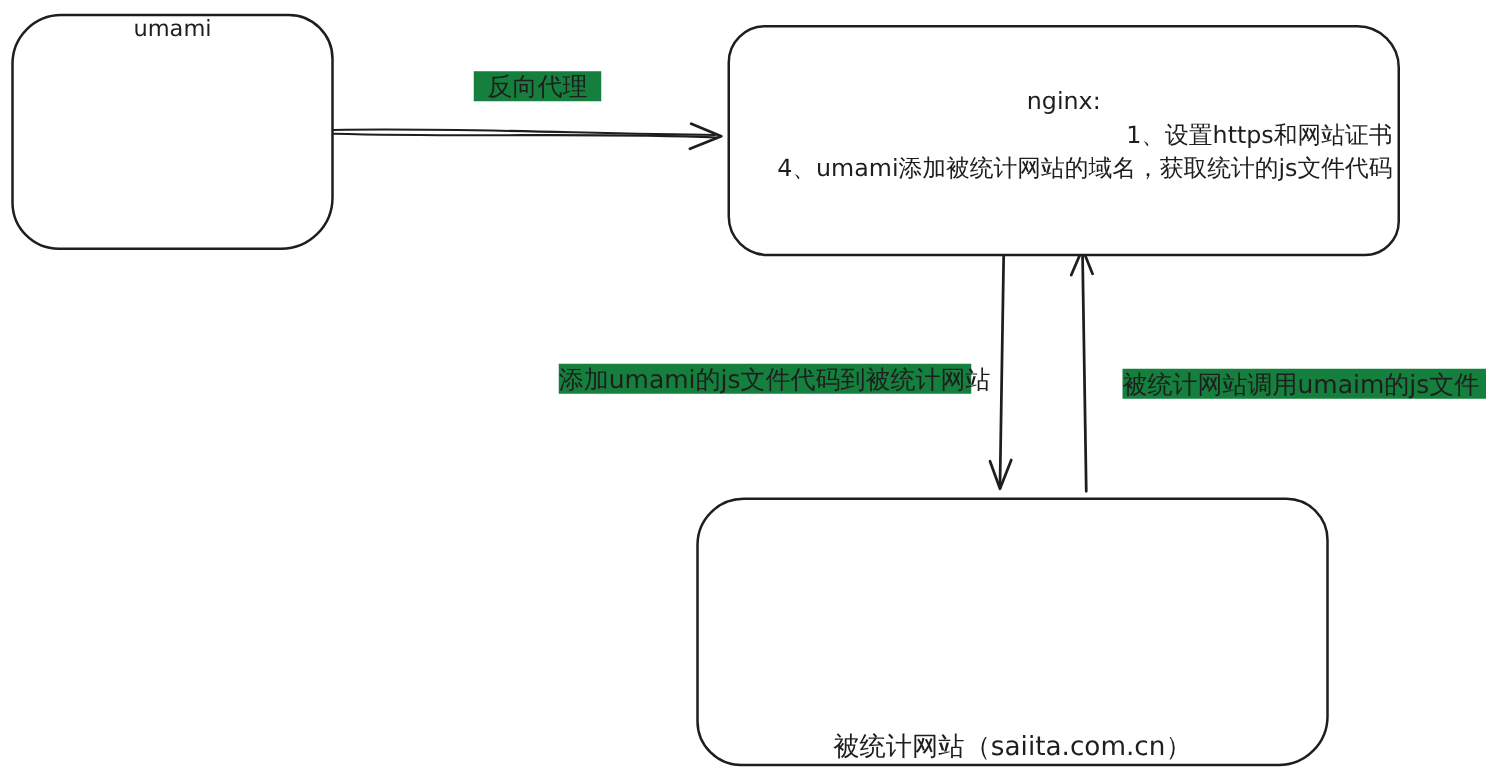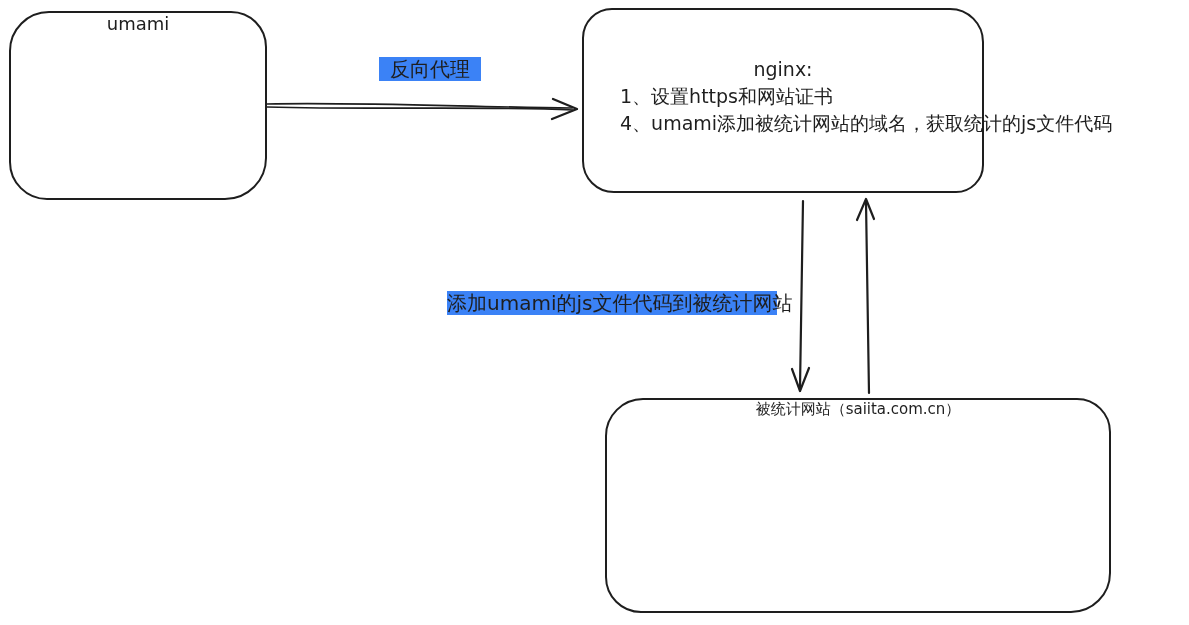--- a/index.html
+++ b/index.html
@@ -36,61 +36,60 @@
     width: 258px;
     height: 189px;
     border-radius: 40px 36px 42px 38px;
     display: flex;
     align-items: flex-start;
     justify-content: center;
     font-size: 18px;
   }
   .node-nginx {
     left: 582px;
-    top: 8px;
-    width: 402px;
+    top: 20px;
+    width: 538px;
     height: 185px;
     border-radius: 30px 34px 28px 32px;
   }
   .nginx-text {
     position: absolute;
     left: 4px;
     right: 4px;
     top: 46px;
     font-size: 19px;
     line-height: 27px;
     white-space: nowrap;
   }
   .nginx-text .line-center {
     text-align: center;
   }
   .nginx-text .line-left {
-    text-align: left;
+    text-align: right;
     padding-left: 2px;
     margin-left: 30px;
   }
   .node-site {
     left: 557px;
     top: 398px;
     width: 506px;
     height: 215px;
     border-radius: 38px 34px 40px 36px;
     display: flex;
-    align-items: flex-start;
+    align-items: flex-end;
     justify-content: center;
-    font-size: 15px;
-    margin-left: 48px;
+    font-size: 21px;
   }
   .edge-label {
     position: absolute;
     font-size: 20px;
     line-height: 24px;
     white-space: nowrap;
     color: #1e1e1e;
-    background: #3b82f6;
+    background: #15803d;
   }
   .label-reverse-proxy {
     left: 379px;
     top: 57px;
     width: 102px;
     text-align: center;
   }
   .label-add-js {
     left: 447px;
     top: 291px;
@@ -145,14 +144,15 @@
       <div class="line-left">4、umami添加被统计网站的域名，获取统计的js文件代码</div>
     </div>
   </div>
 
   <div class="node node-site">
     <span>被统计网站（saiita.com.cn）</span>
   </div>
 
   <div class="edge-label label-reverse-proxy">反向代理</div>
   <div class="edge-label label-add-js">添加umami的js文件代码到被统计网站</div>
+  <div class="edge-label label-call-js">被统计网站调用umaim的js文件</div>
 
 </div>
 
 </body></html>

